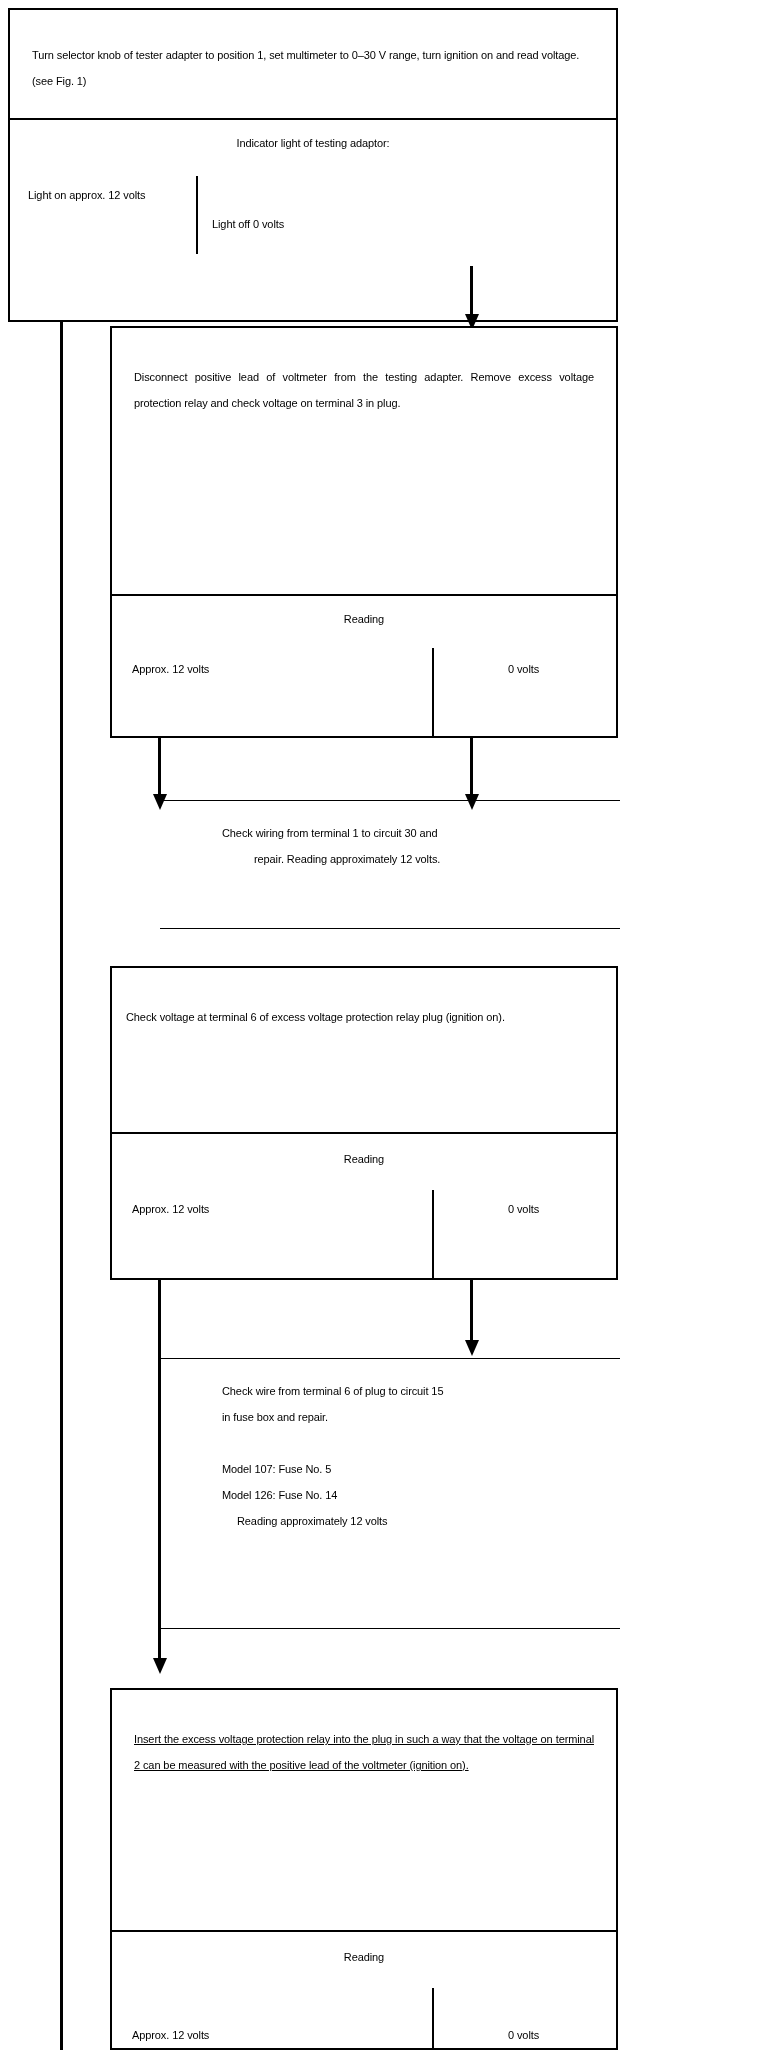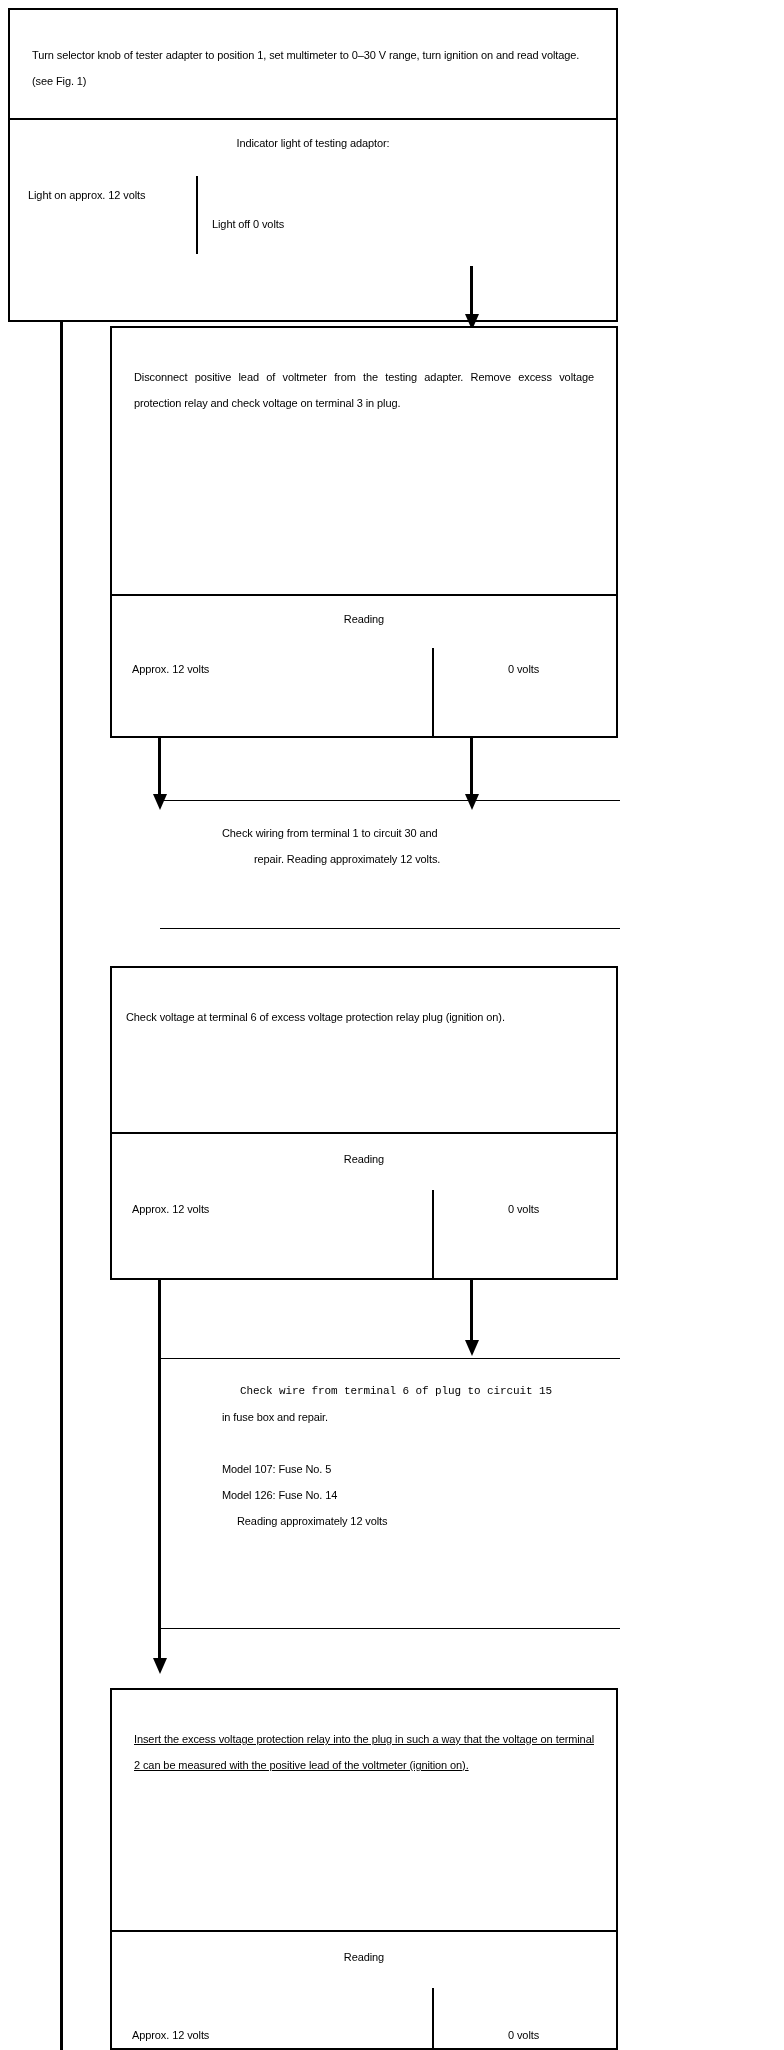--- a/index.html
+++ b/index.html
@@ -100,21 +100,21 @@
     <div class="cell-text" style="left:126px; top:1004px; width:460px;">Check voltage at terminal 6 of excess voltage protection relay plug (ignition on).</div>
     <div class="hrule" style="left:110px; top:1132px; width:508px;"></div>
     <div class="cell-text center" style="left:110px; top:1146px; width:508px;">Reading</div>
     <div class="divider-short" style="left:432px; top:1190px; height:88px;"></div>
     <div class="cell-text" style="left:132px; top:1196px; width:290px;">Approx. 12 volts</div>
     <div class="cell-text" style="left:508px; top:1196px; width:160px;">0 volts</div>
     <div class="conn" style="left:158px; top:1280px; height:62px;"></div>
     <div class="conn" style="left:470px; top:1280px; height:62px;"></div>
     <div class="arrowhead" style="left:465px; top:1340px;"></div>
     <div class="thinrule" style="left:160px; top:1358px; width:460px;"></div>
-    <div class="cell-text" style="left:240px; top:1378px; width:400px;font-family:Liberation Mono, monospace;">Check wire from terminal 6 of plug to circuit 15</div>
+    <div class="cell-text" style="left:222px; top:1378px; width:400px;">Check wire from terminal 6 of plug to circuit 15</div>
     <div class="cell-text" style="left:222px; top:1404px; width:400px;">in fuse box and repair.</div>
     <div class="cell-text" style="left:222px; top:1456px; width:400px;">Model 107: Fuse No. 5</div>
     <div class="cell-text" style="left:222px; top:1482px; width:400px;">Model 126: Fuse No. 14</div>
     <div class="cell-text" style="left:237px; top:1508px; width:400px;">Reading approximately 12 volts</div>
     <div class="thinrule" style="left:160px; top:1628px; width:460px;"></div>
     <div class="conn" style="left:158px; top:1280px; height:380px;"></div>
     <div class="arrowhead" style="left:153px; top:1658px;"></div>
     <div class="box" style="left:110px; top:1688px; width:508px; height:362px;"></div>
     <div class="cell-text justify" style="left:134px; top:1726px; width:460px;text-decoration:underline;">Insert the excess voltage protection relay into the plug in such a way that the voltage on terminal 2 can be measured with the positive lead of the voltmeter (ignition on).</div>
     <div class="hrule" style="left:110px; top:1930px; width:508px;"></div>

